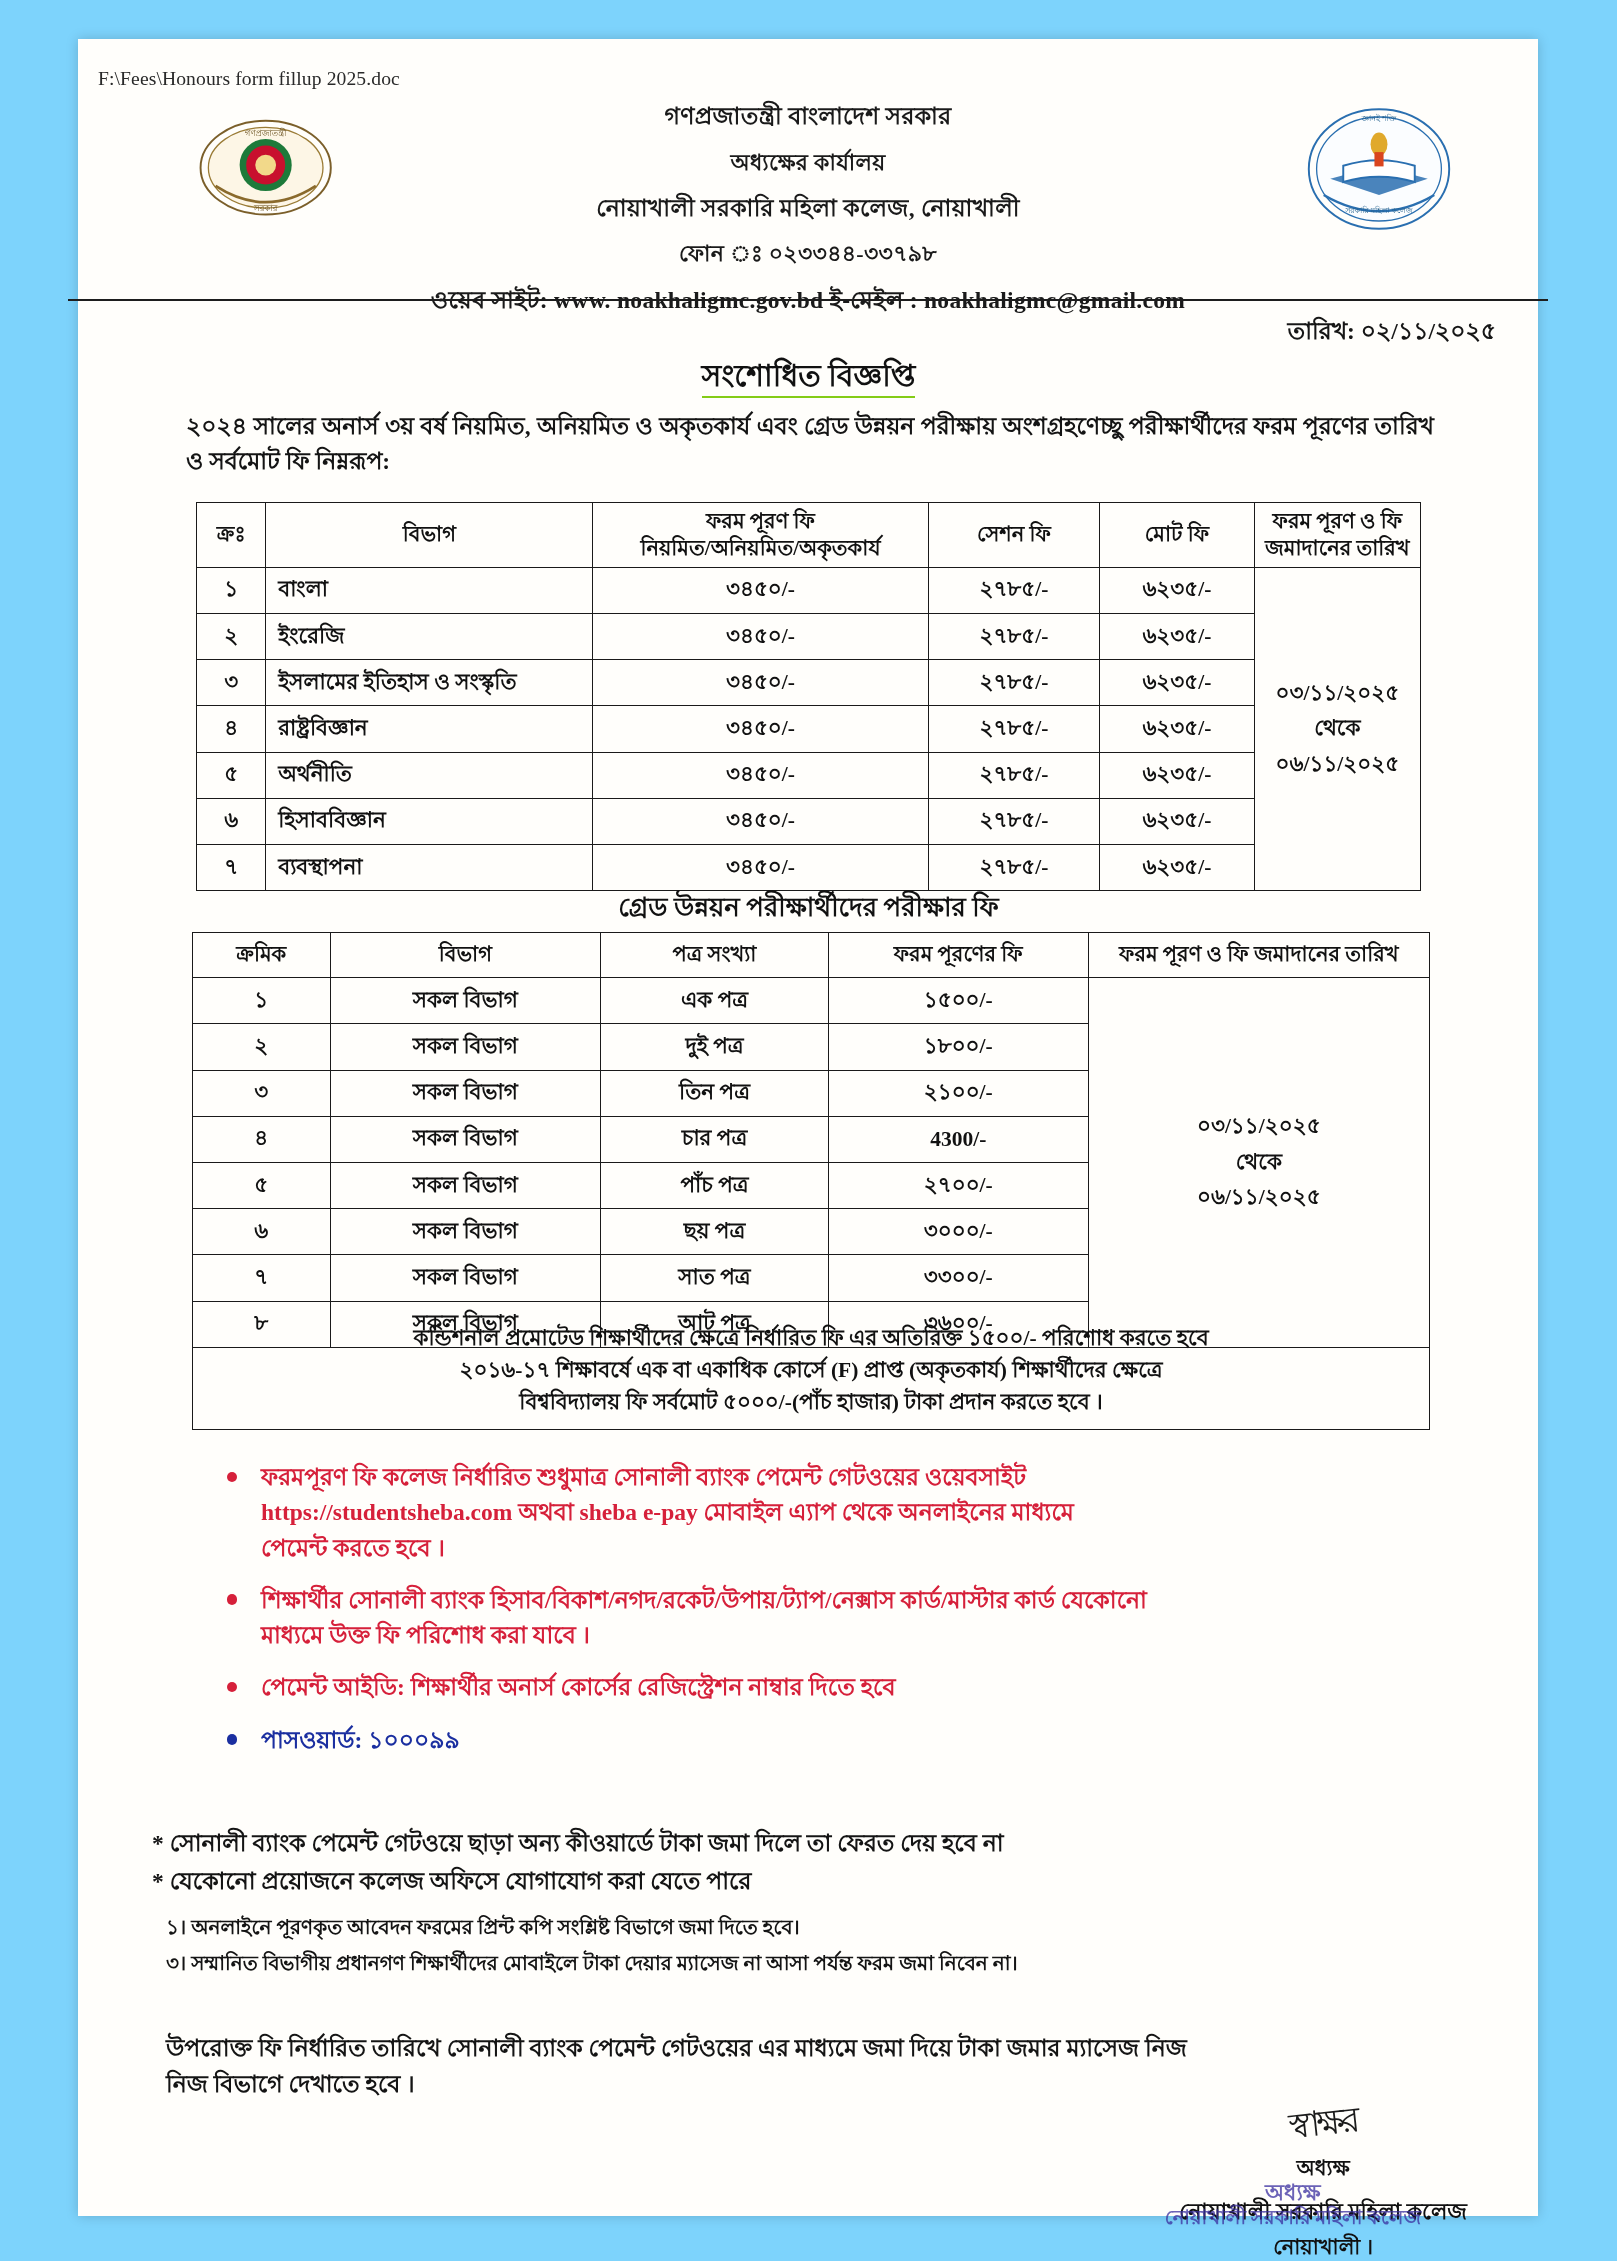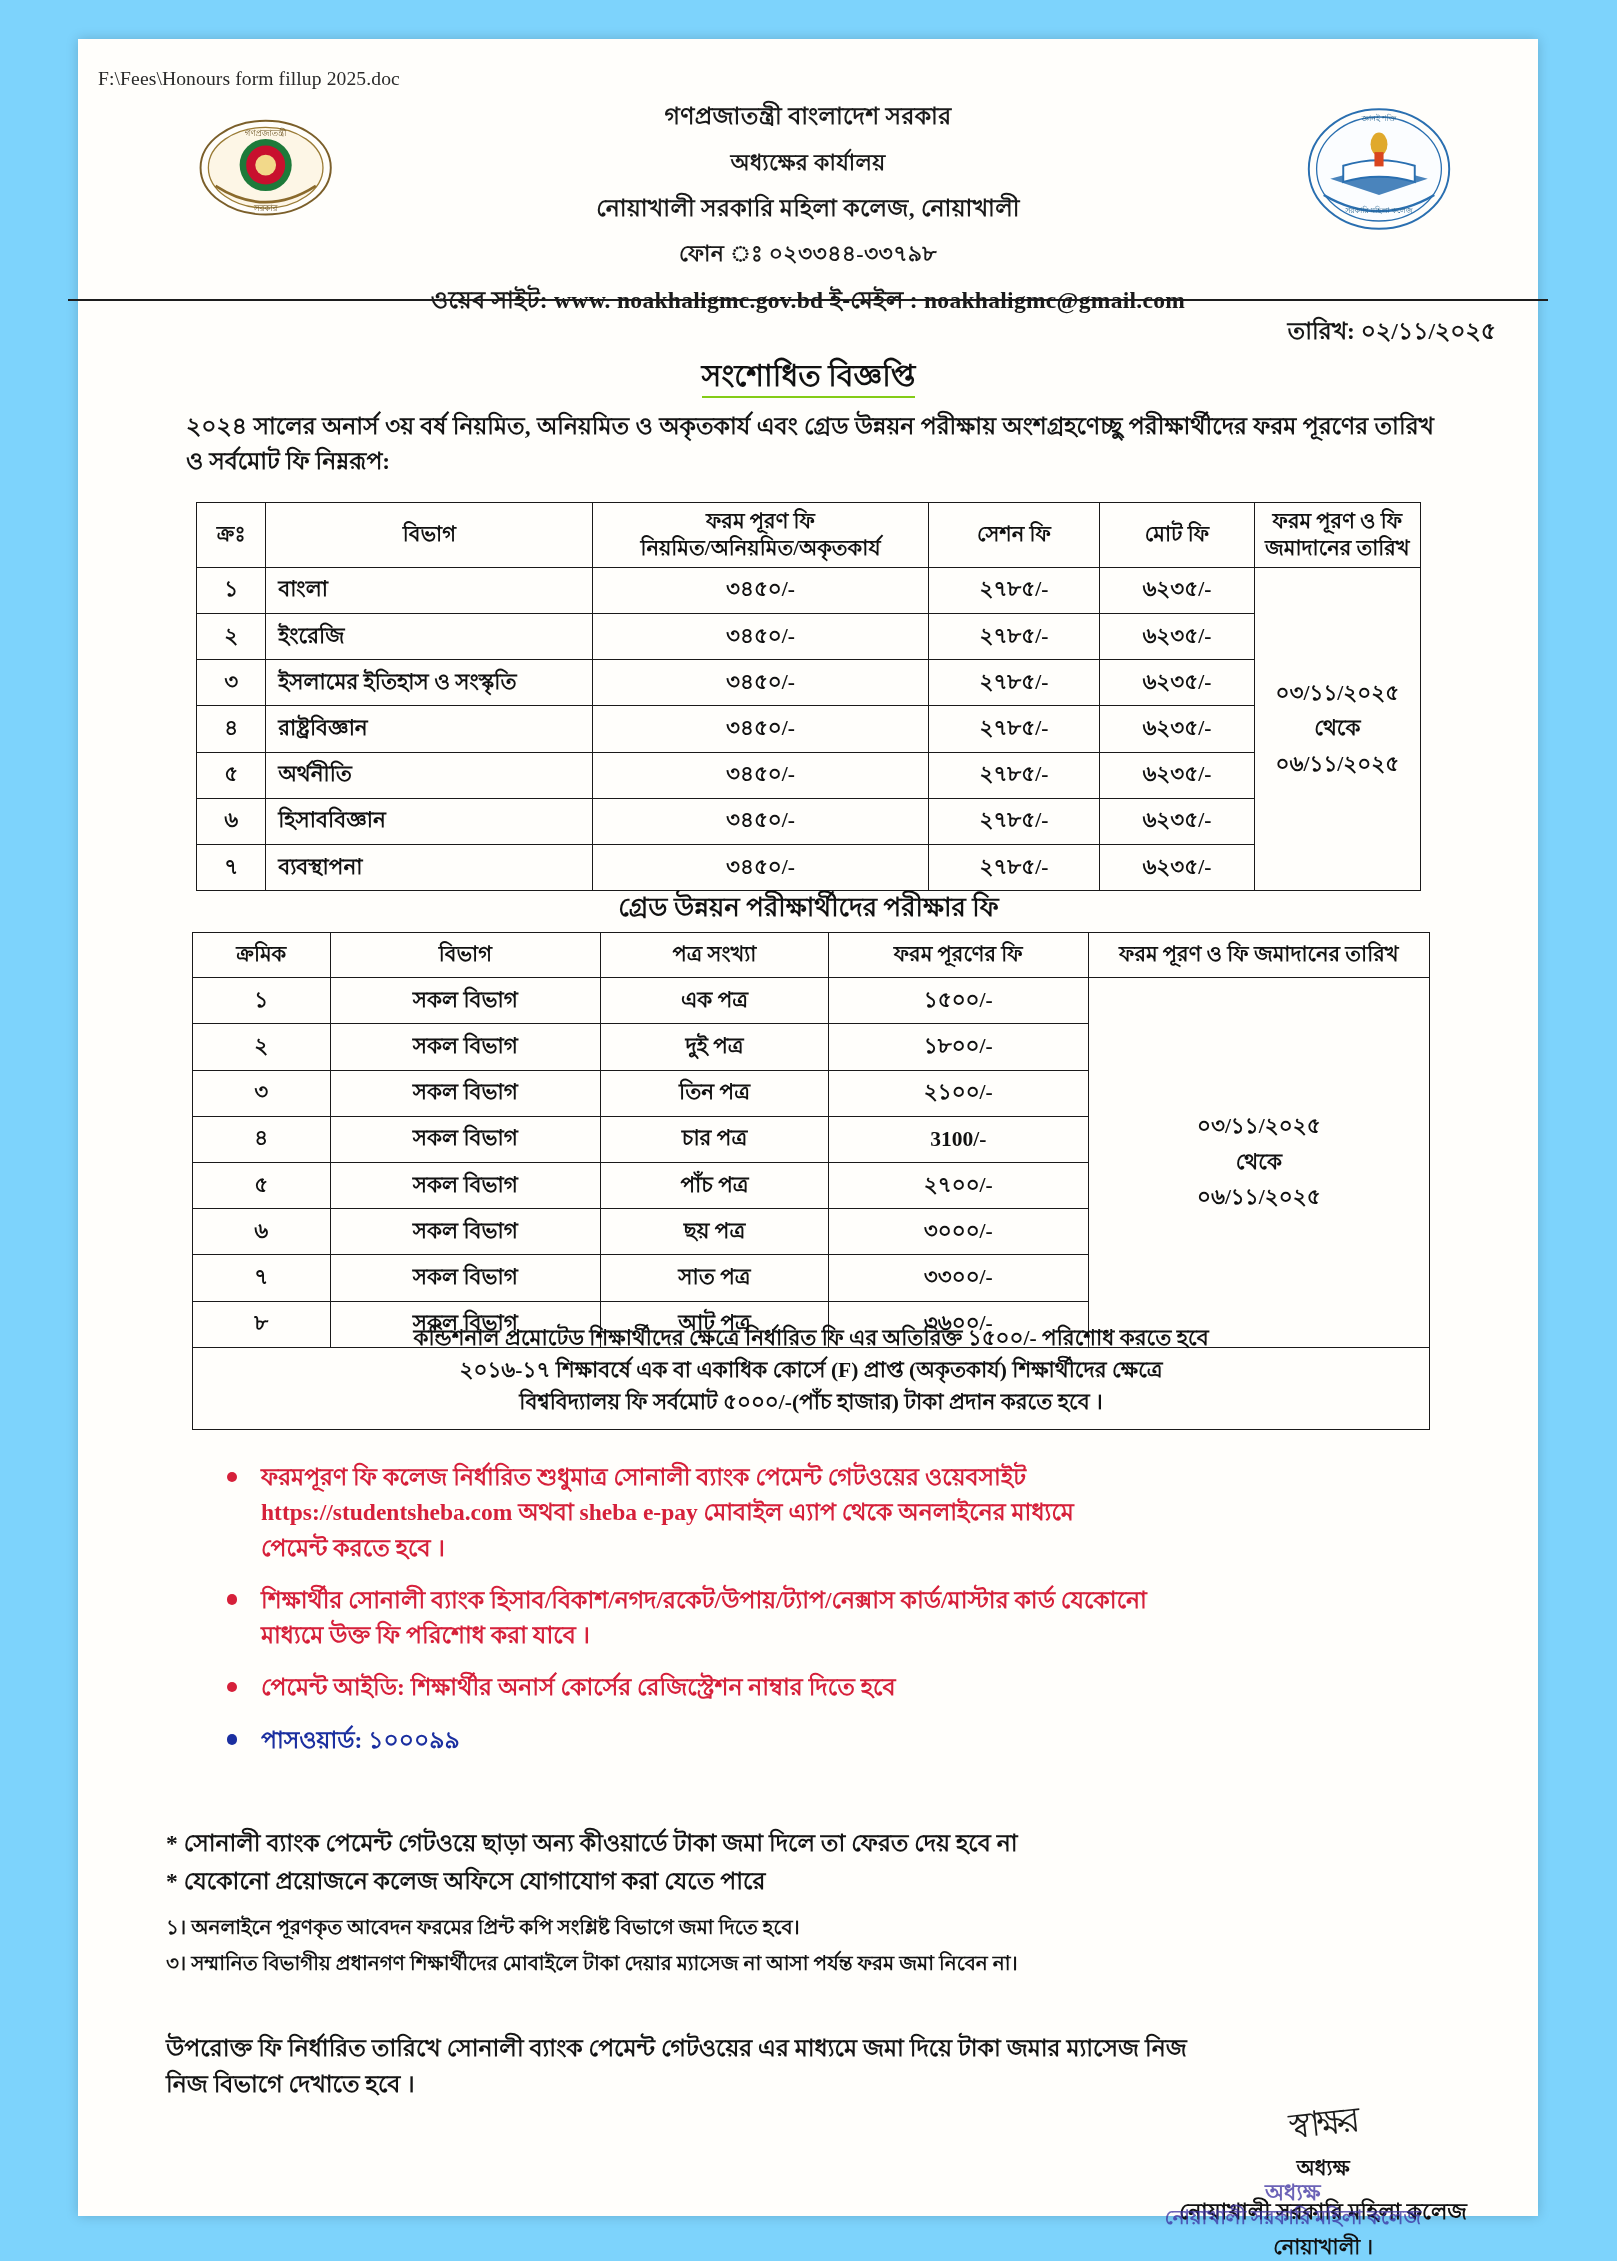--- a/index.html
+++ b/index.html
@@ -191,21 +191,21 @@
     height: 10.4px;
     border-radius: 50%;
   }
   .b-red { color: #d6203a; }
   .b-red .dot { background: #d6203a; }
   .b-blue { color: #1b2fa0; }
   .b-blue .dot { background: #1b2fa0; }
 
   .stars {
     position: absolute;
-    left: 166px;
+    left: 152px;
     top: 1825px;
     width: 1304px;
     font-size: 23.5px;
     line-height: 1.6;
     color: #141414;
     font-weight: 600;
   }
   .numlist {
     position: absolute;
     left: 166px;
@@ -407,21 +407,21 @@
     <tr>
       <td>৩</td>
       <td>সকল বিভাগ</td>
       <td>তিন পত্র</td>
       <td>২১০০/-</td>
     </tr>
     <tr>
       <td>৪</td>
       <td>সকল বিভাগ</td>
       <td>চার পত্র</td>
-      <td>3100/-</td>
+      <td>4300/-</td>
     </tr>
     <tr>
       <td>৫</td>
       <td>সকল বিভাগ</td>
       <td>পাঁচ পত্র</td>
       <td>২৭০০/-</td>
     </tr>
     <tr>
       <td>৬</td>
       <td>সকল বিভাগ</td>

